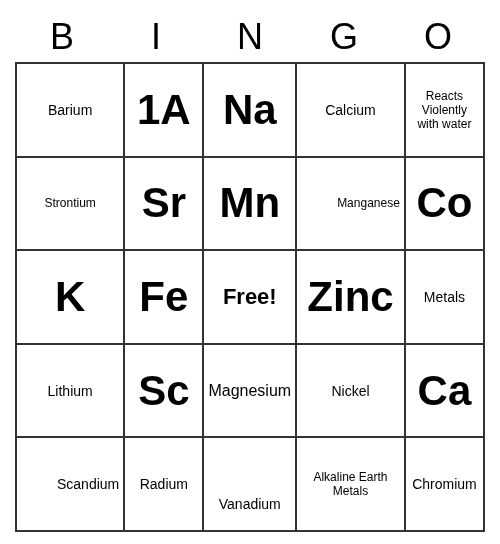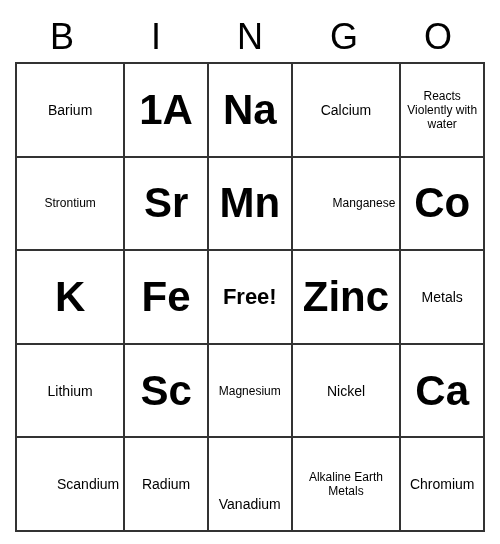--- a/index.html
+++ b/index.html
@@ -130,21 +130,21 @@
       <div class="cell">
         <span class="cell-text" style="font-size: 14px;">Metals</span>
       </div>
       <div class="cell">
         <span class="cell-text" style="font-size: 14px;">Lithium</span>
       </div>
       <div class="cell">
         <span class="cell-text xlarge">Sc</span>
       </div>
       <div class="cell">
-        <span class="cell-text" style="font-size: 12px;">Magnesium</span>
+        <span class="cell-text" style="font-size: 16px;">Magnesium</span>
       </div>
       <div class="cell">
         <span class="cell-text" style="font-size: 14px;">Nickel</span>
       </div>
       <div class="cell">
         <span class="cell-text xlarge">Ca</span>
       </div>
       <div class="cell">
         <span class="cell-text" style="font-size: 14px; margin-left: 36px;">Scandium</span>
       </div>

